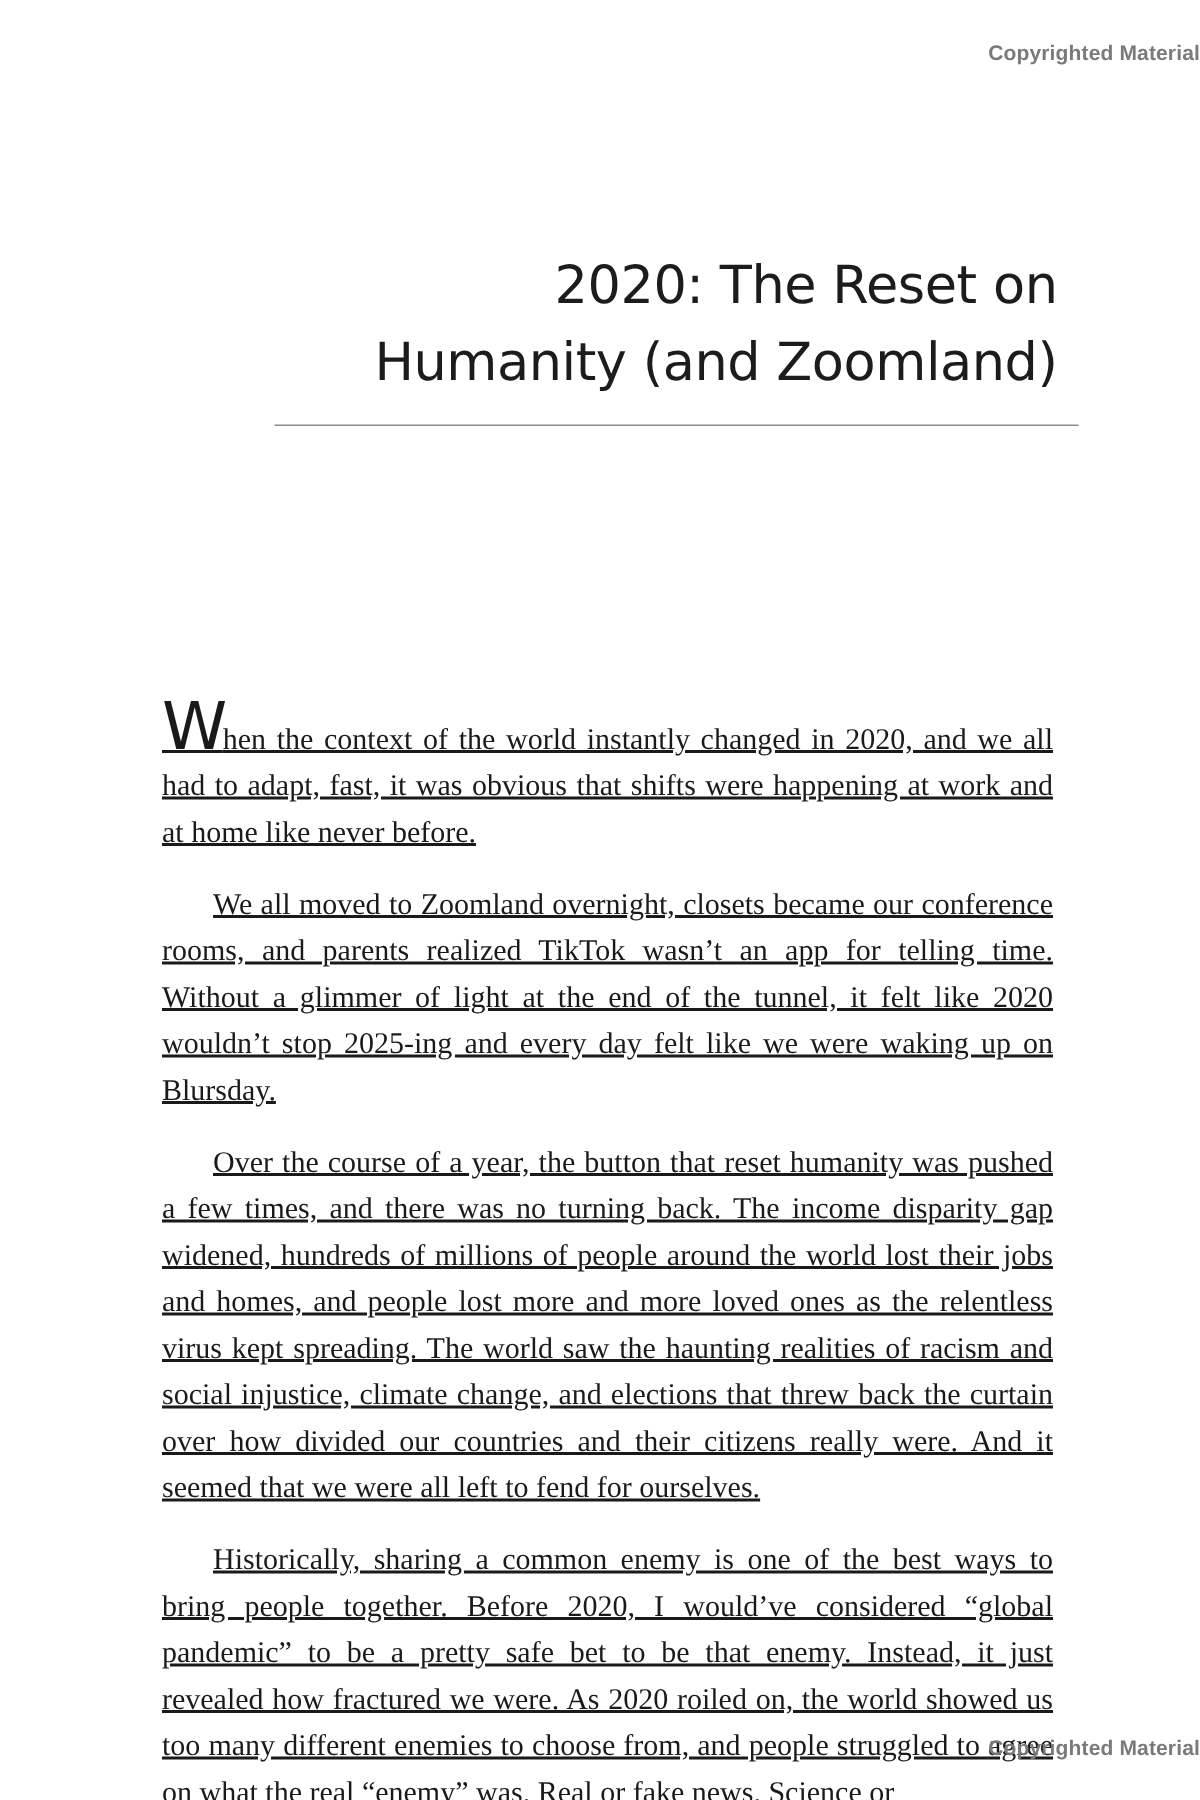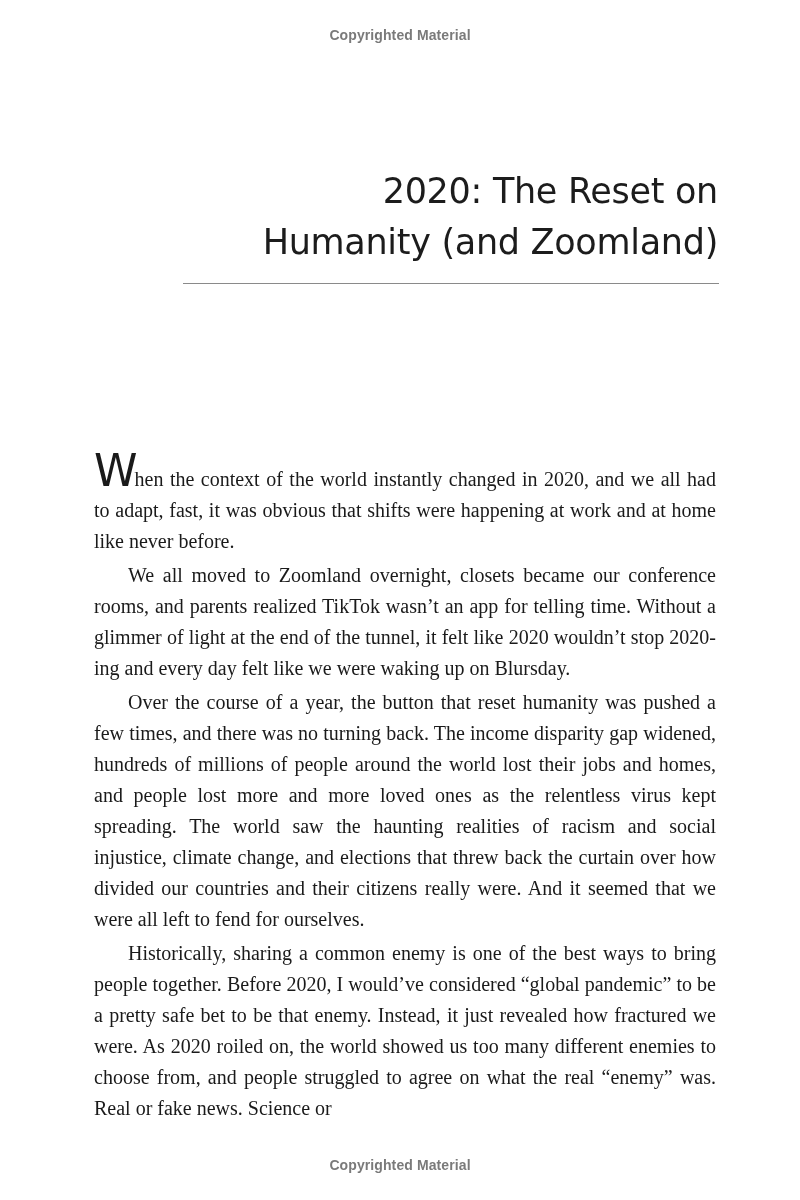--- a/index.html
+++ b/index.html
@@ -11,33 +11,33 @@
       width: 800px;
       height: 1200px;
       position: relative;
       overflow: hidden;
       color: #1a1a1a;
     }
     .watermark {
       position: absolute;
       left: 0;
       width: 800px;
-      text-align: center;
+      text-align: right;
       font-family: "Liberation Sans", sans-serif;
       font-weight: bold;
       font-size: 14px;
       color: #7a7a7a;
       letter-spacing: 0.1px;
     }
     .watermark.top { top: 27px; }
     .watermark.bottom { top: 1157px; }
 
     .chapter-title {
       position: absolute;
-      right: 82px;
+      right: 95px;
       top: 166px;
       width: 560px;
       text-align: right;
       font-family: "DejaVu Sans", sans-serif;
       font-weight: normal;
       font-size: 35px;
       line-height: 51px;
       color: #1c1c1c;
       margin: 0;
       letter-spacing: -0.3px;
@@ -57,22 +57,23 @@
       top: 453px;
       width: 628px;
       font-family: "Liberation Serif", serif;
       font-size: 20px;
       line-height: 31px;
       color: #1a1a1a;
       text-align: justify;
       hyphens: manual;
     }
     .body-text p {
-      margin: 3px;
+      margin: 17px;
       text-indent: 34px;
+      text-decoration: underline;
     }
     .body-text p.first {
       text-indent: 0;
     }
     .dropcap {
       font-family: "DejaVu Sans", sans-serif;
       font-size: 44px;
       line-height: 30px;
       font-weight: normal;
       letter-spacing: -3px;
@@ -86,18 +87,18 @@
 
 <h1 class="chapter-title">
   <span>2020: The Reset on</span><br>
   <span>Humanity (and Zoomland)</span>
 </h1>
 
 <div class="title-rule"></div>
 
 <div class="body-text">
   <p class="first"><span class="dropcap">W</span><span>hen the context of the world instantly changed in 2020, and we all had to adapt, fast, it was obvious that shifts were happening at work and at home like never before.</span></p>
-  <p>We all moved to Zoomland overnight, closets became our con­ference rooms, and parents realized TikTok wasn’t an app for telling time. Without a glimmer of light at the end of the tunnel, it felt like 2020 wouldn’t stop 2020-ing and every day felt like we were waking up on Blursday.</p>
+  <p>We all moved to Zoomland overnight, closets became our con­ference rooms, and parents realized TikTok wasn’t an app for telling time. Without a glimmer of light at the end of the tunnel, it felt like 2020 wouldn’t stop 2025-ing and every day felt like we were waking up on Blursday.</p>
   <p>Over the course of a year, the button that reset humanity was pushed a few times, and there was no turning back. The income dispar­ity gap widened, hundreds of millions of people around the world lost their jobs and homes, and people lost more and more loved ones as the relentless virus kept spreading. The world saw the haunting realities of racism and social injustice, climate change, and elections that threw back the curtain over how divided our countries and their citizens really were. And it seemed that we were all left to fend for ourselves.</p>
   <p>Historically, sharing a common enemy is one of the best ways to bring people together. Before 2020, I would’ve considered “global pandemic” to be a pretty safe bet to be that enemy. Instead, it just revealed how fractured we were. As 2020 roiled on, the world showed us too many different enemies to choose from, and people struggled to agree on what the real “enemy” was. Real or fake news. Science or</p>
 </div>
 
 <div class="watermark bottom">Copyrighted Material</div>
 
 </body></html>

